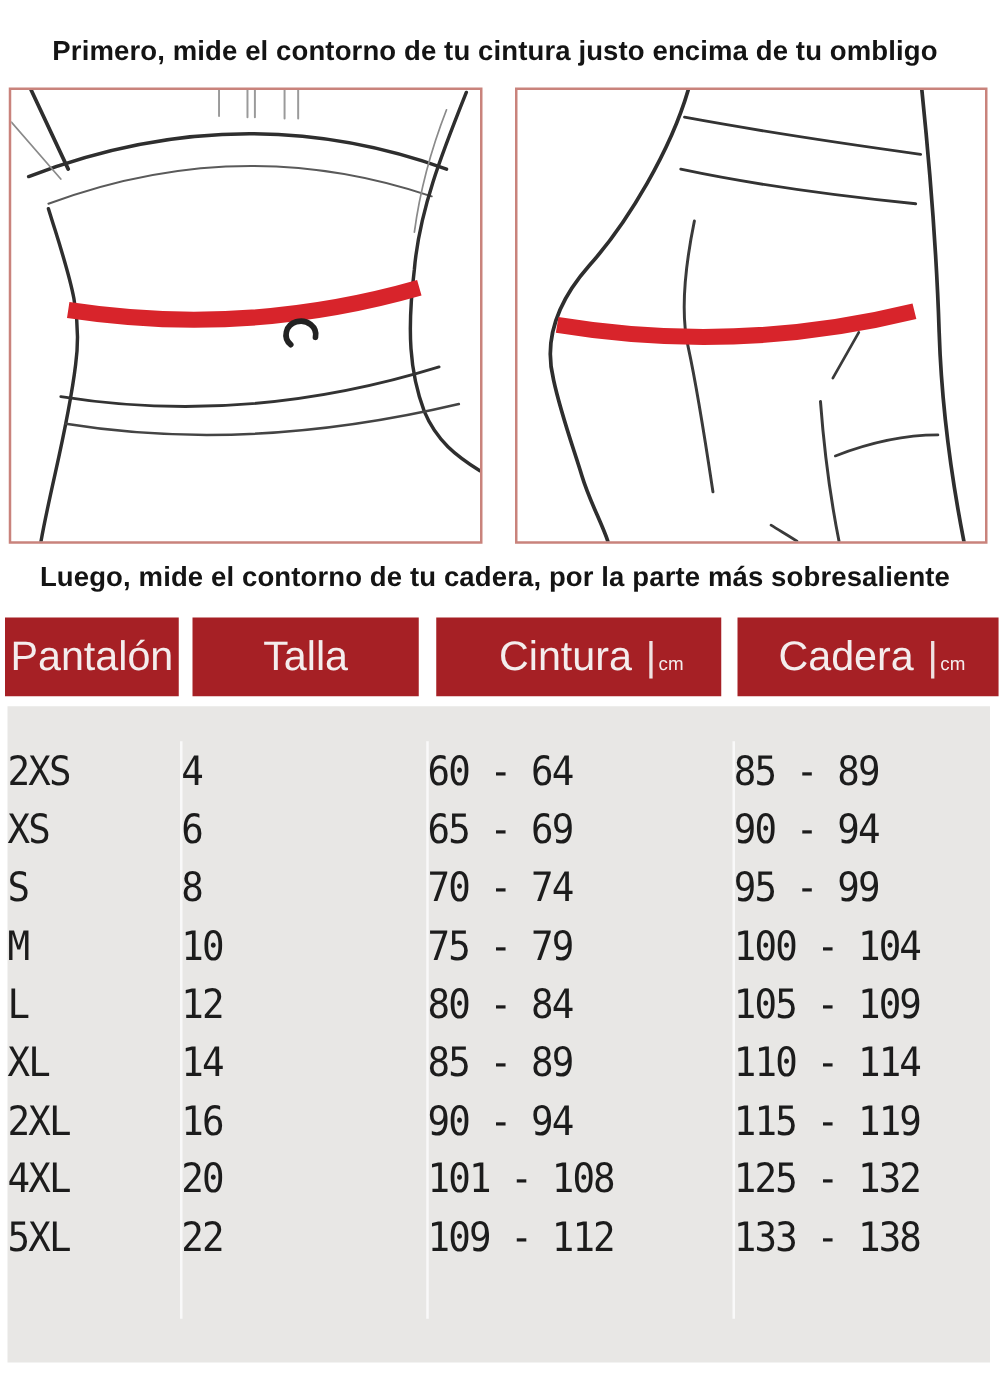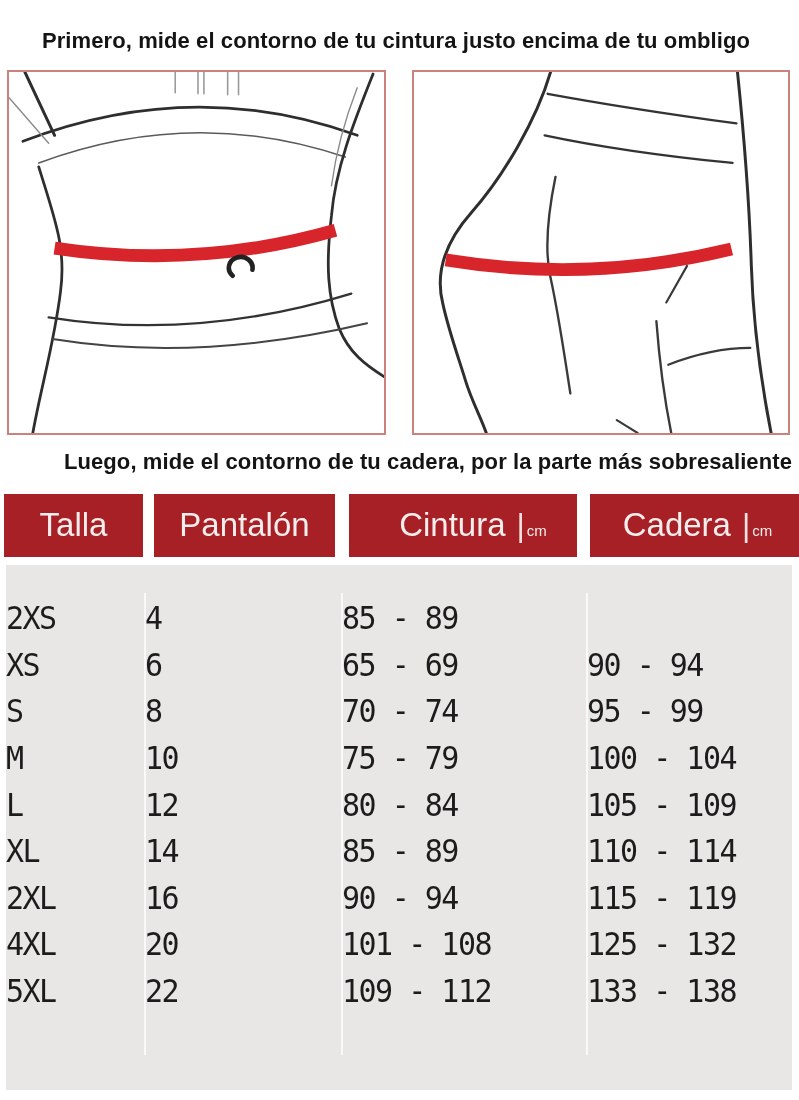--- a/index.html
+++ b/index.html
@@ -14,21 +14,21 @@
   html,body{background:#fff;}
   .page{
     position:relative;width:799px;height:1100px;background:#fff;
     font-family:"Liberation Sans",sans-serif;overflow:hidden;
   }
   .instruction{
     position:absolute;left:0;width:792px;text-align:center;
     font-size:22px;font-weight:600;letter-spacing:.1px;color:#141414;
   }
   .instruction.top{top:28px;}
-  .instruction.mid{top:449px;text-align:right;}
+  .instruction.mid{top:449px;}
   .figure-box{
     position:absolute;top:70px;height:365px;background:#fff;
     border:2px solid var(--border-pink);
   }
   .figure-box.left{left:7px;width:379px;}
   .figure-box.right{left:412px;width:378px;}
   .figure-box svg{display:block;width:100%;height:100%;}
   
   .thead{position:absolute;top:494px;left:0;width:799px;height:63px;}
   .hcell{
@@ -112,44 +112,45 @@
       <path d="M205,352 C213,357 220,361 226,365" stroke="#3a3a3a" stroke-width="2.2"></path>
 
       <path d="M32,190 Q178,214 321,179" stroke="#d8242b" stroke-width="13" stroke-linecap="butt"></path>
     </svg>
   </div>
 
   <div class="instruction mid">Luego, mide el contorno de tu cadera, por la parte más sobresaliente</div>
 
   <div class="thead">
     <div class="hcell">
+      <span>Pantalón</span>
+    </div>
+    <div class="hcell">
       <span>Talla</span>
-    </div>
-    <div class="hcell">
-      <span>Pantalón</span>
     </div>
     <div class="hcell">
       <span>Cintura</span>
       <span class="bar">|</span>
       <span class="unit">cm</span>
     </div>
     <div class="hcell">
       <span>Cadera</span>
       <span class="bar">|</span>
       <span class="unit">cm</span>
     </div>
   </div>
 
   <div class="tbody" id="tbody">
     <div class="divider d1"></div>
     <div class="divider d2"></div>
     <div class="divider d3"></div>
   <div class="trow">
         <div class="tcell"><span>2XS</span></div>
         <div class="tcell"><span>4</span></div>
+        <div class="tcell"><span>60 - 64</span></div>
         <div class="tcell"><span>85 - 89</span></div>
       </div>
       <div class="trow">
         <div class="tcell"><span>XS</span></div>
         <div class="tcell"><span>6</span></div>
         <div class="tcell"><span>65 - 69</span></div>
         <div class="tcell"><span>90 - 94</span></div>
       </div>
       <div class="trow">
         <div class="tcell"><span>S</span></div>

